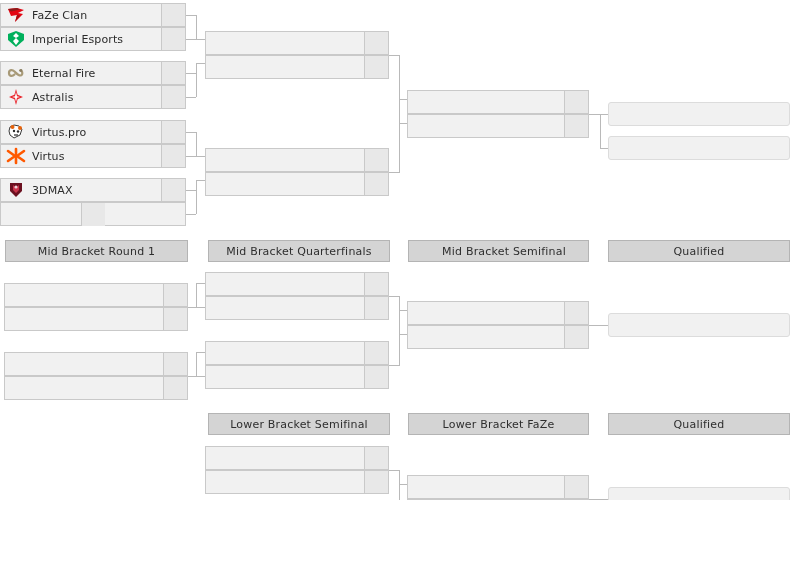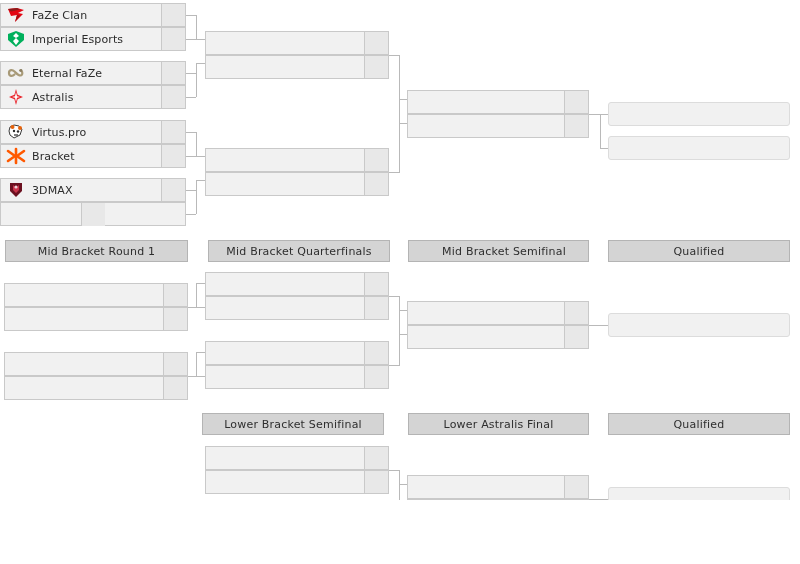--- a/index.html
+++ b/index.html
@@ -141,21 +141,21 @@
 
   <div class="cell" style="left:0px; top:61px; width:186px;">
     <div class="team-body">
       <span class="team-logo">
         <svg width="20" height="18" viewBox="0 0 20 18">
           <path d="M3 9 C3 5.5 6.5 5.5 8.5 7.5 C10.5 9.5 12 11.5 14.5 11.5 C17 11.5 17 6.5 14 6.5" fill="none" stroke="#a89a78" stroke-width="2.2" stroke-linecap="round"></path>
           <path d="M3 9 C3 12.5 6.5 12.5 8.5 10.5" fill="none" stroke="#a89a78" stroke-width="2.2" stroke-linecap="round"></path>
           <circle cx="15" cy="6.5" r="1.4" fill="#8d8063"></circle>
         </svg>
       </span>
-      <span class="team-name">Eternal FaZe</span>
+      <span class="team-name">Eternal Fire</span>
     </div>
     <div class="score-box"></div>
   </div>
 
   <div class="cell" style="left:0px; top:85px; width:186px;">
     <div class="team-body">
       <span class="team-logo">
         <svg width="20" height="18" viewBox="0 0 20 18">
           <path d="M10 1 L11.6 6.8 L17 9 L11.6 11.2 L10 17 L8.4 11.2 L3 9 L8.4 6.8 Z" fill="#e8232a"></path>
           <path d="M10 4 L11 8.2 L14 9 L11 9.8 L10 14 L9 9.8 L6 9 L9 8.2 Z" fill="#ffffff"></path>
@@ -185,21 +185,21 @@
 
   <div class="cell" style="left:0px; top:144px; width:186px;">
     <div class="team-body">
       <span class="team-logo">
         <svg width="20" height="18" viewBox="0 0 20 18">
           <path d="M2 4 L9 9 L2 14" fill="none" stroke="#ff5900" stroke-width="2.6" stroke-linecap="round"></path>
           <path d="M18 4 L11 9 L18 14" fill="none" stroke="#ff5900" stroke-width="2.6" stroke-linecap="round"></path>
           <path d="M10 2 L10 16" stroke="#ff5900" stroke-width="2.6" stroke-linecap="round"></path>
         </svg>
       </span>
-      <span class="team-name">Bracket</span>
+      <span class="team-name">Virtus</span>
     </div>
     <div class="score-box"></div>
   </div>
 
   <div class="cell" style="left:0px; top:178px; width:186px;">
     <div class="team-body">
       <span class="team-logo">
         <svg width="20" height="18" viewBox="0 0 20 18">
           <path d="M4 2 L16 2 L16 10 L10 16 L4 10 Z" fill="#6b1020"></path>
           <path d="M7 4 L10 7 L13 4 L13 9 L10 12 L7 9 Z" fill="#c8324a"></path>
@@ -390,22 +390,22 @@
   </div>
 
   <div class="line-h" style="left:589px; top:325px; width:19px;"></div>
 
   <div class="cell qualified no-score" style="left:608px; top:313px; width:182px;">
     <div class="team-body">
       <span class="team-name"></span>
     </div>
   </div>
 
-  <div class="round-header" style="left:202px; top:413px; width:182px;">Lower Bracket Semifinal</div>
-  <div class="round-header" style="left:408px; top:413px; width:181px;">Lower Astralis Final</div>
+  <div class="round-header" style="left:208px; top:413px; width:182px;">Lower Bracket Semifinal</div>
+  <div class="round-header" style="left:408px; top:413px; width:181px;">Lower Bracket FaZe</div>
   <div class="round-header" style="left:608px; top:413px; width:182px;">Qualified</div>
 
   <div class="cell" style="left:4px; top:516px; width:184px;">
     <div class="team-body">
       <span class="team-name"></span>
     </div>
     <div class="score-box"></div>
   </div>
   <div class="cell" style="left:4px; top:540px; width:184px;">
     <div class="team-body">

